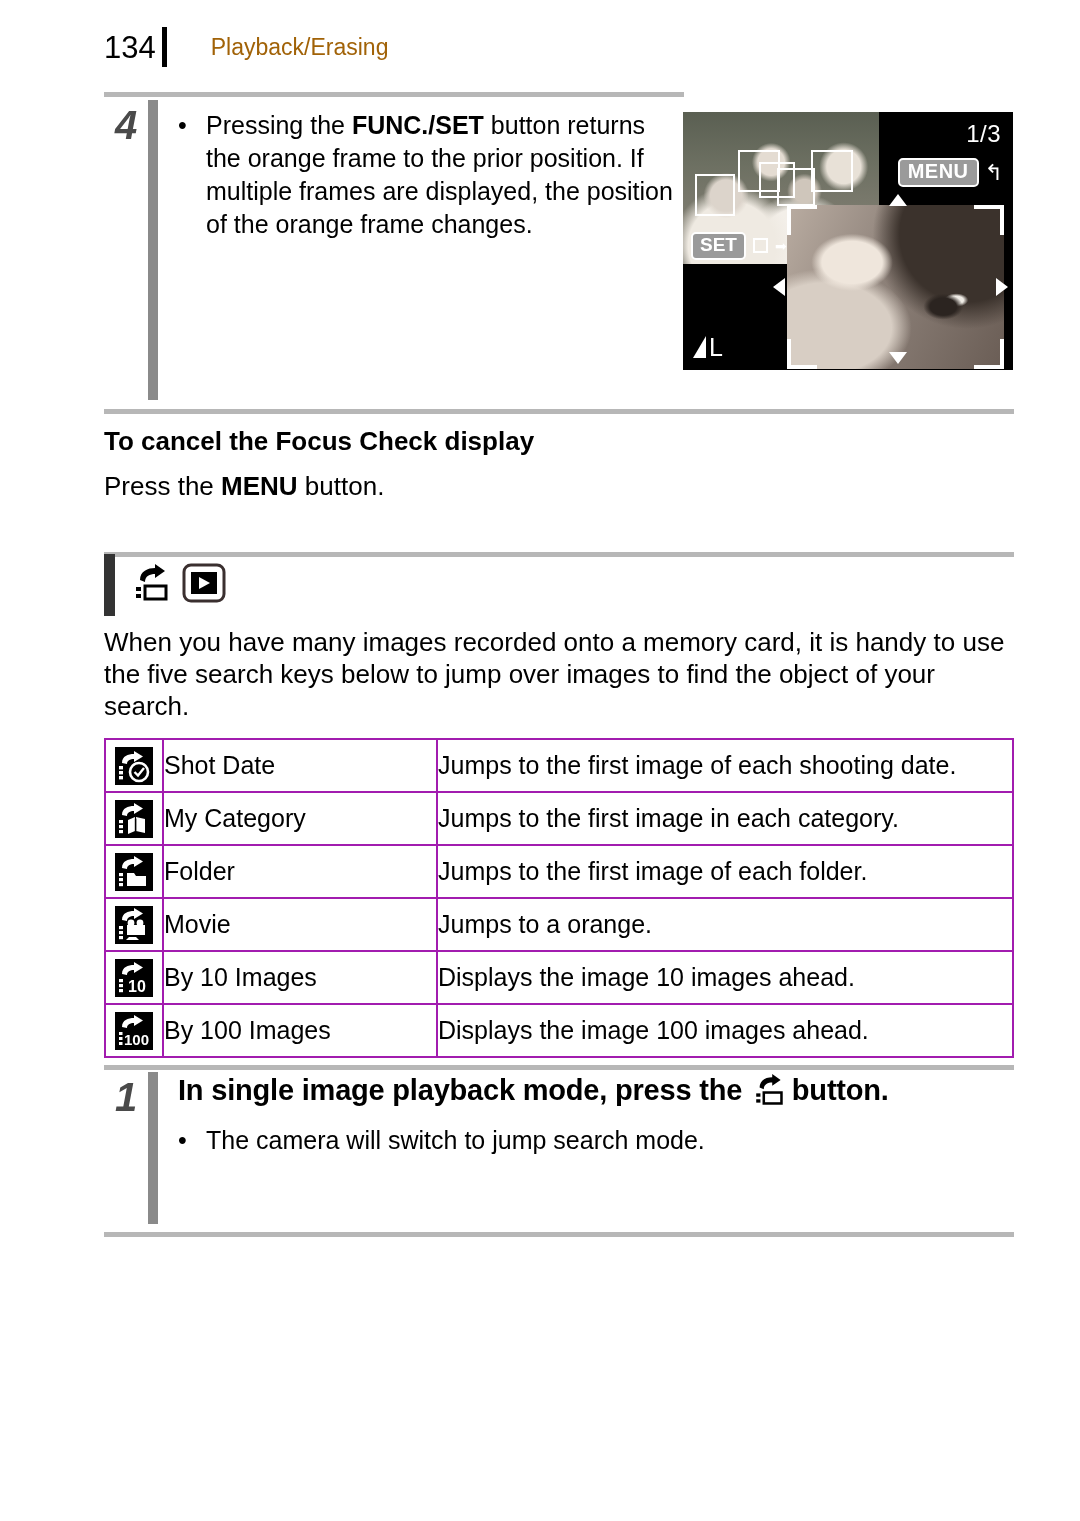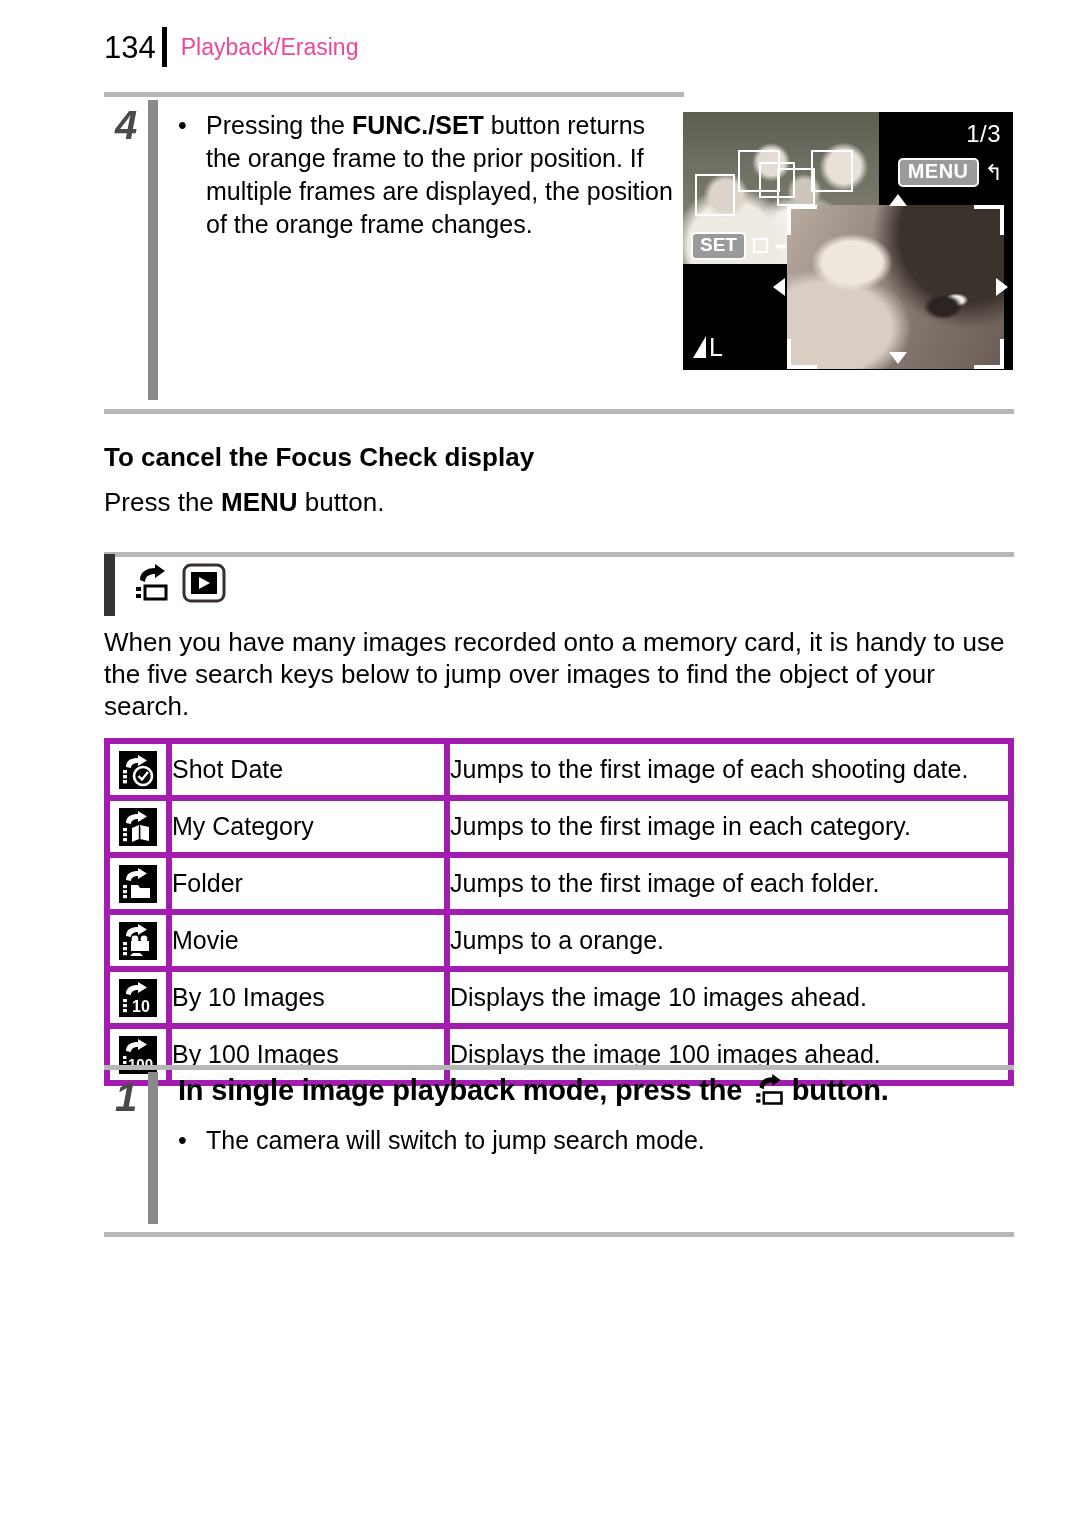--- a/index.html
+++ b/index.html
@@ -38,21 +38,22 @@
     line-height: 1;
   }
   .header-rule {
     width: 5px;
     height: 40px;
     background: #000;
     margin: 0 14px 0 6px;
   }
   .header-title {
     font-size: 23px;
-    color: #ec4899;
+    color: #a16207;
+    margin-left: 30px;
   }
 
   
   .step-block {
     position: absolute;
     display: flex;
   }
   .step-top-rule {
     position: absolute;
     height: 5px;
@@ -328,21 +329,21 @@
   
   table.jump-table {
     position: absolute;
     left: 104px;
     top: 738px;
     width: 910px;
     border-collapse: collapse;
     table-layout: fixed;
   }
   table.jump-table td {
-    border: 6px solid #a21caf;
+    border: 2px solid #a21caf;
     padding: 0;
     height: 51px;
     vertical-align: middle;
   }
   td.ic-cell { width: 56px; text-align: center; }
   td.name-cell { width: 272px; font-size: 25px; padding-left: 16px; }
   td.desc-cell { font-size: 25px; padding-left: 16px; }
 
   
   .tile {
@@ -423,21 +424,21 @@
       <div class="corner c-br"></div>
     </div>
 
     <div class="nav-tri nav-up"></div>
     <div class="nav-tri nav-down"></div>
     <div class="nav-tri nav-left"></div>
     <div class="nav-tri nav-right"></div>
   </div>
 
   <div class="step-top-rule" style="left:104px; top:409px; width:910px;"></div>
-  <div class="sub-block" style="left:104px; top:440px; width:910px;">
+  <div class="sub-block" style="left:104px; top:424px; width:910px;">
     <div class="sub-title">To cancel the Focus Check display</div>
     <div class="sub-text"><span>Press the </span><b>MENU</b><span> button.</span></div>
   </div>
 
   <div class="sec-rule-top"></div>
   <div class="section-head">
     <span class="sec-bar"></span>
     <span class="sec-icon">
       <svg width="36" height="38" viewBox="0 0 36 38">
         <path d="M8 16 C8 7, 16 4, 23 4 L23 0 L33 7 L23 14 L23 10 C18 10, 13 12, 13 18 Z" fill="#000"></path>

